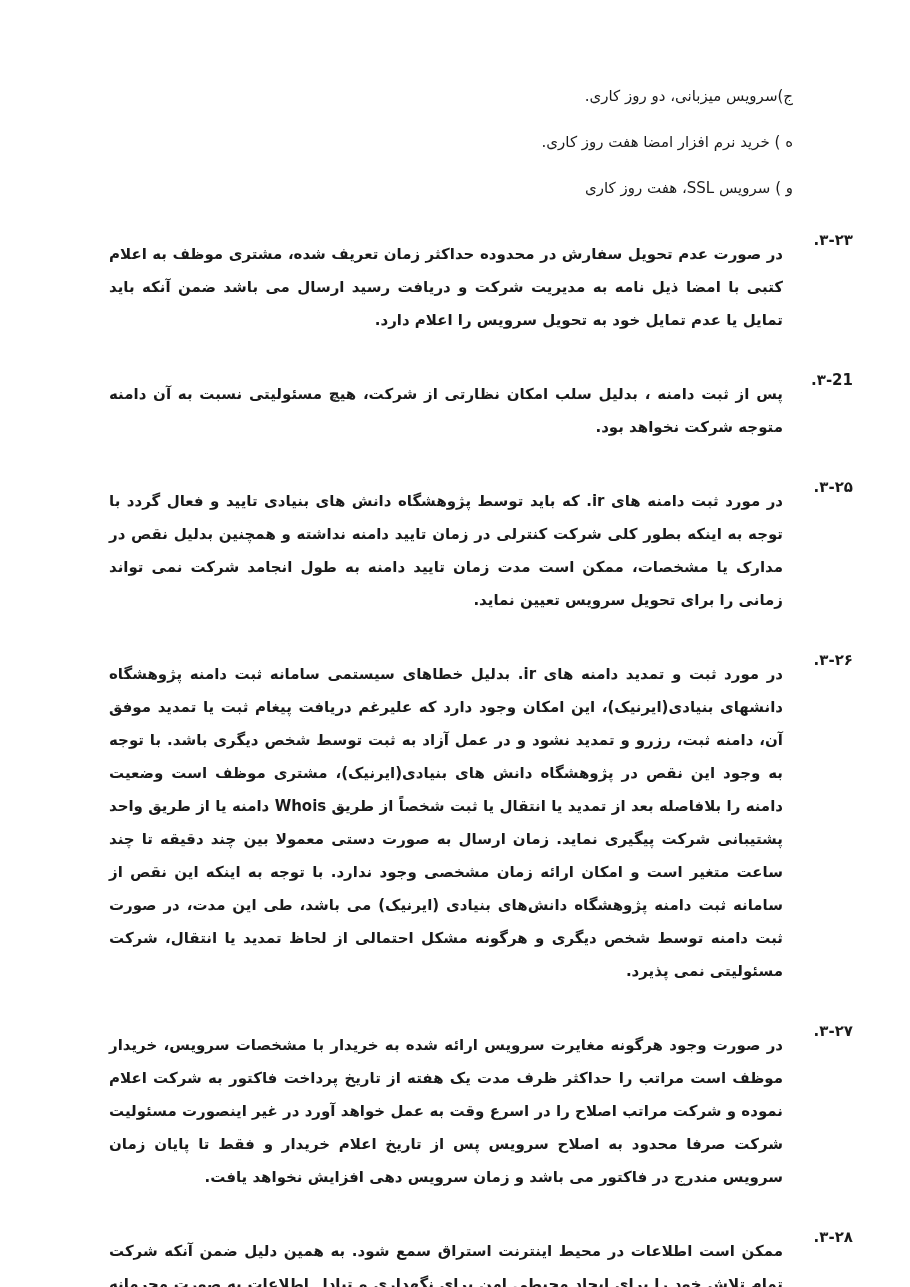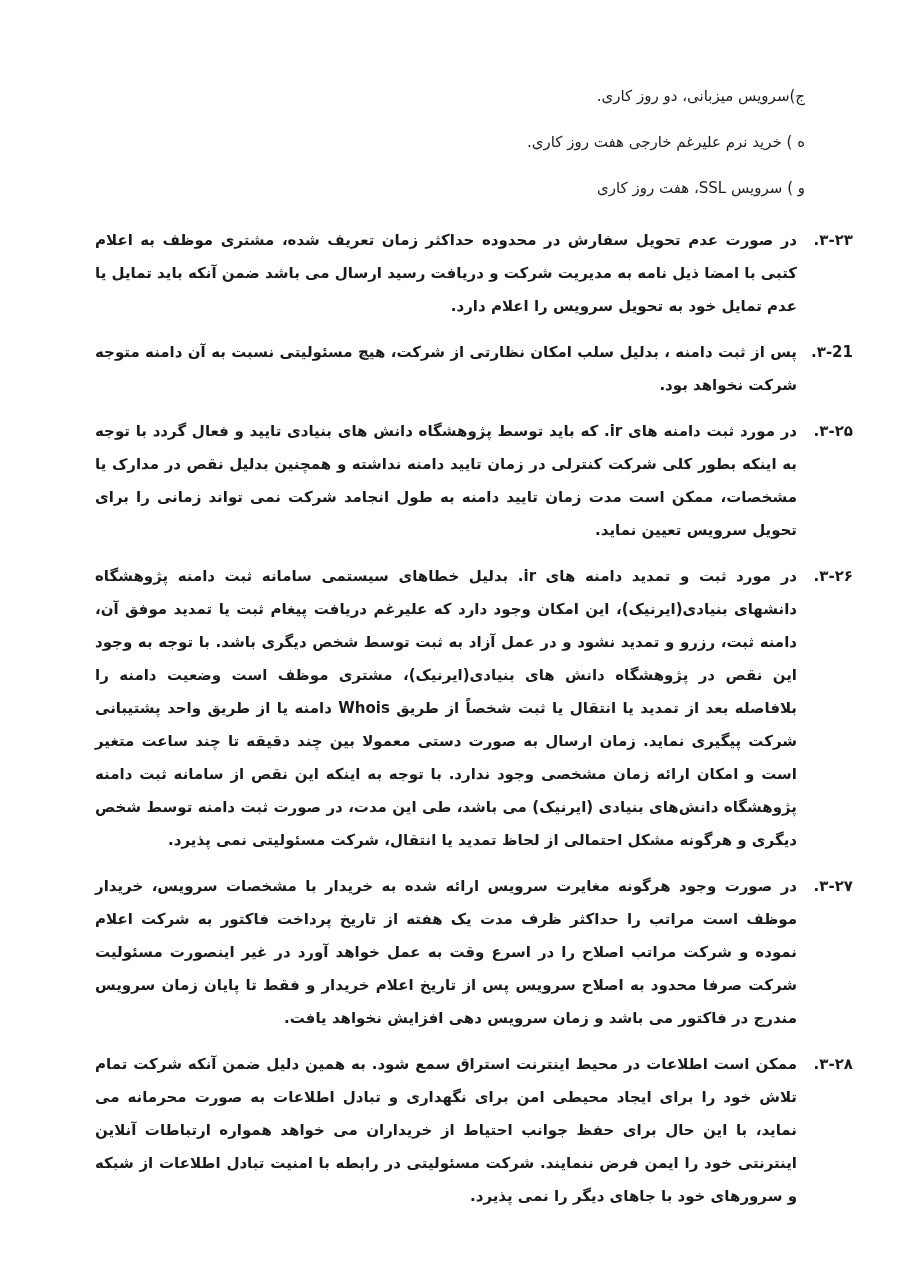--- a/index.html
+++ b/index.html
@@ -18,21 +18,21 @@
     font-family: "DejaVu Sans", sans-serif;
     box-sizing: border-box;
     padding: 86px 57px 40px 95px;
   }
   
   .letter-list {
     padding-left: 0;
     padding-right: 48px;
   }
   .letter-item {
-    margin: 0 0 26px 0;
+    margin: 0 12px 26px 0;
     font-size: 15px;
     line-height: 20px;
     font-weight: normal;
     text-align: right;
   }
   
   .clause-list {
     margin-top: 16px;
   }
   .clause {
@@ -43,37 +43,37 @@
     font-weight: bold;
   }
   .clause-marker {
     flex: 0 0 50px;
     font-size: 15px;
     line-height: 33px;
     white-space: nowrap;
   }
   .clause-text {
     flex: 1 1 auto;
-    margin: 0;
+    margin: 14px;
     font-size: 15px;
     line-height: 33px;
     text-align: justify;
   }
 </style>
 </head>
 <body>
 
 <div class="page">
 
   <section class="letter-list">
 
       <p class="letter-item">ج)سرویس میزبانی، دو روز کاری.</p>
 
 
-      <p class="letter-item">ه ) خرید نرم علیرغم خارجی هفت روز کاری.</p>
+      <p class="letter-item">ه ) خرید نرم افزار امضا هفت روز کاری.</p>
 
       <p class="letter-item">و ) سرویس SSL، هفت روز کاری</p>
 
 
   </section>
 
   <section class="clause-list">
 
       <div class="clause">
         <span class="clause-marker">۳-۲۳.</span>

